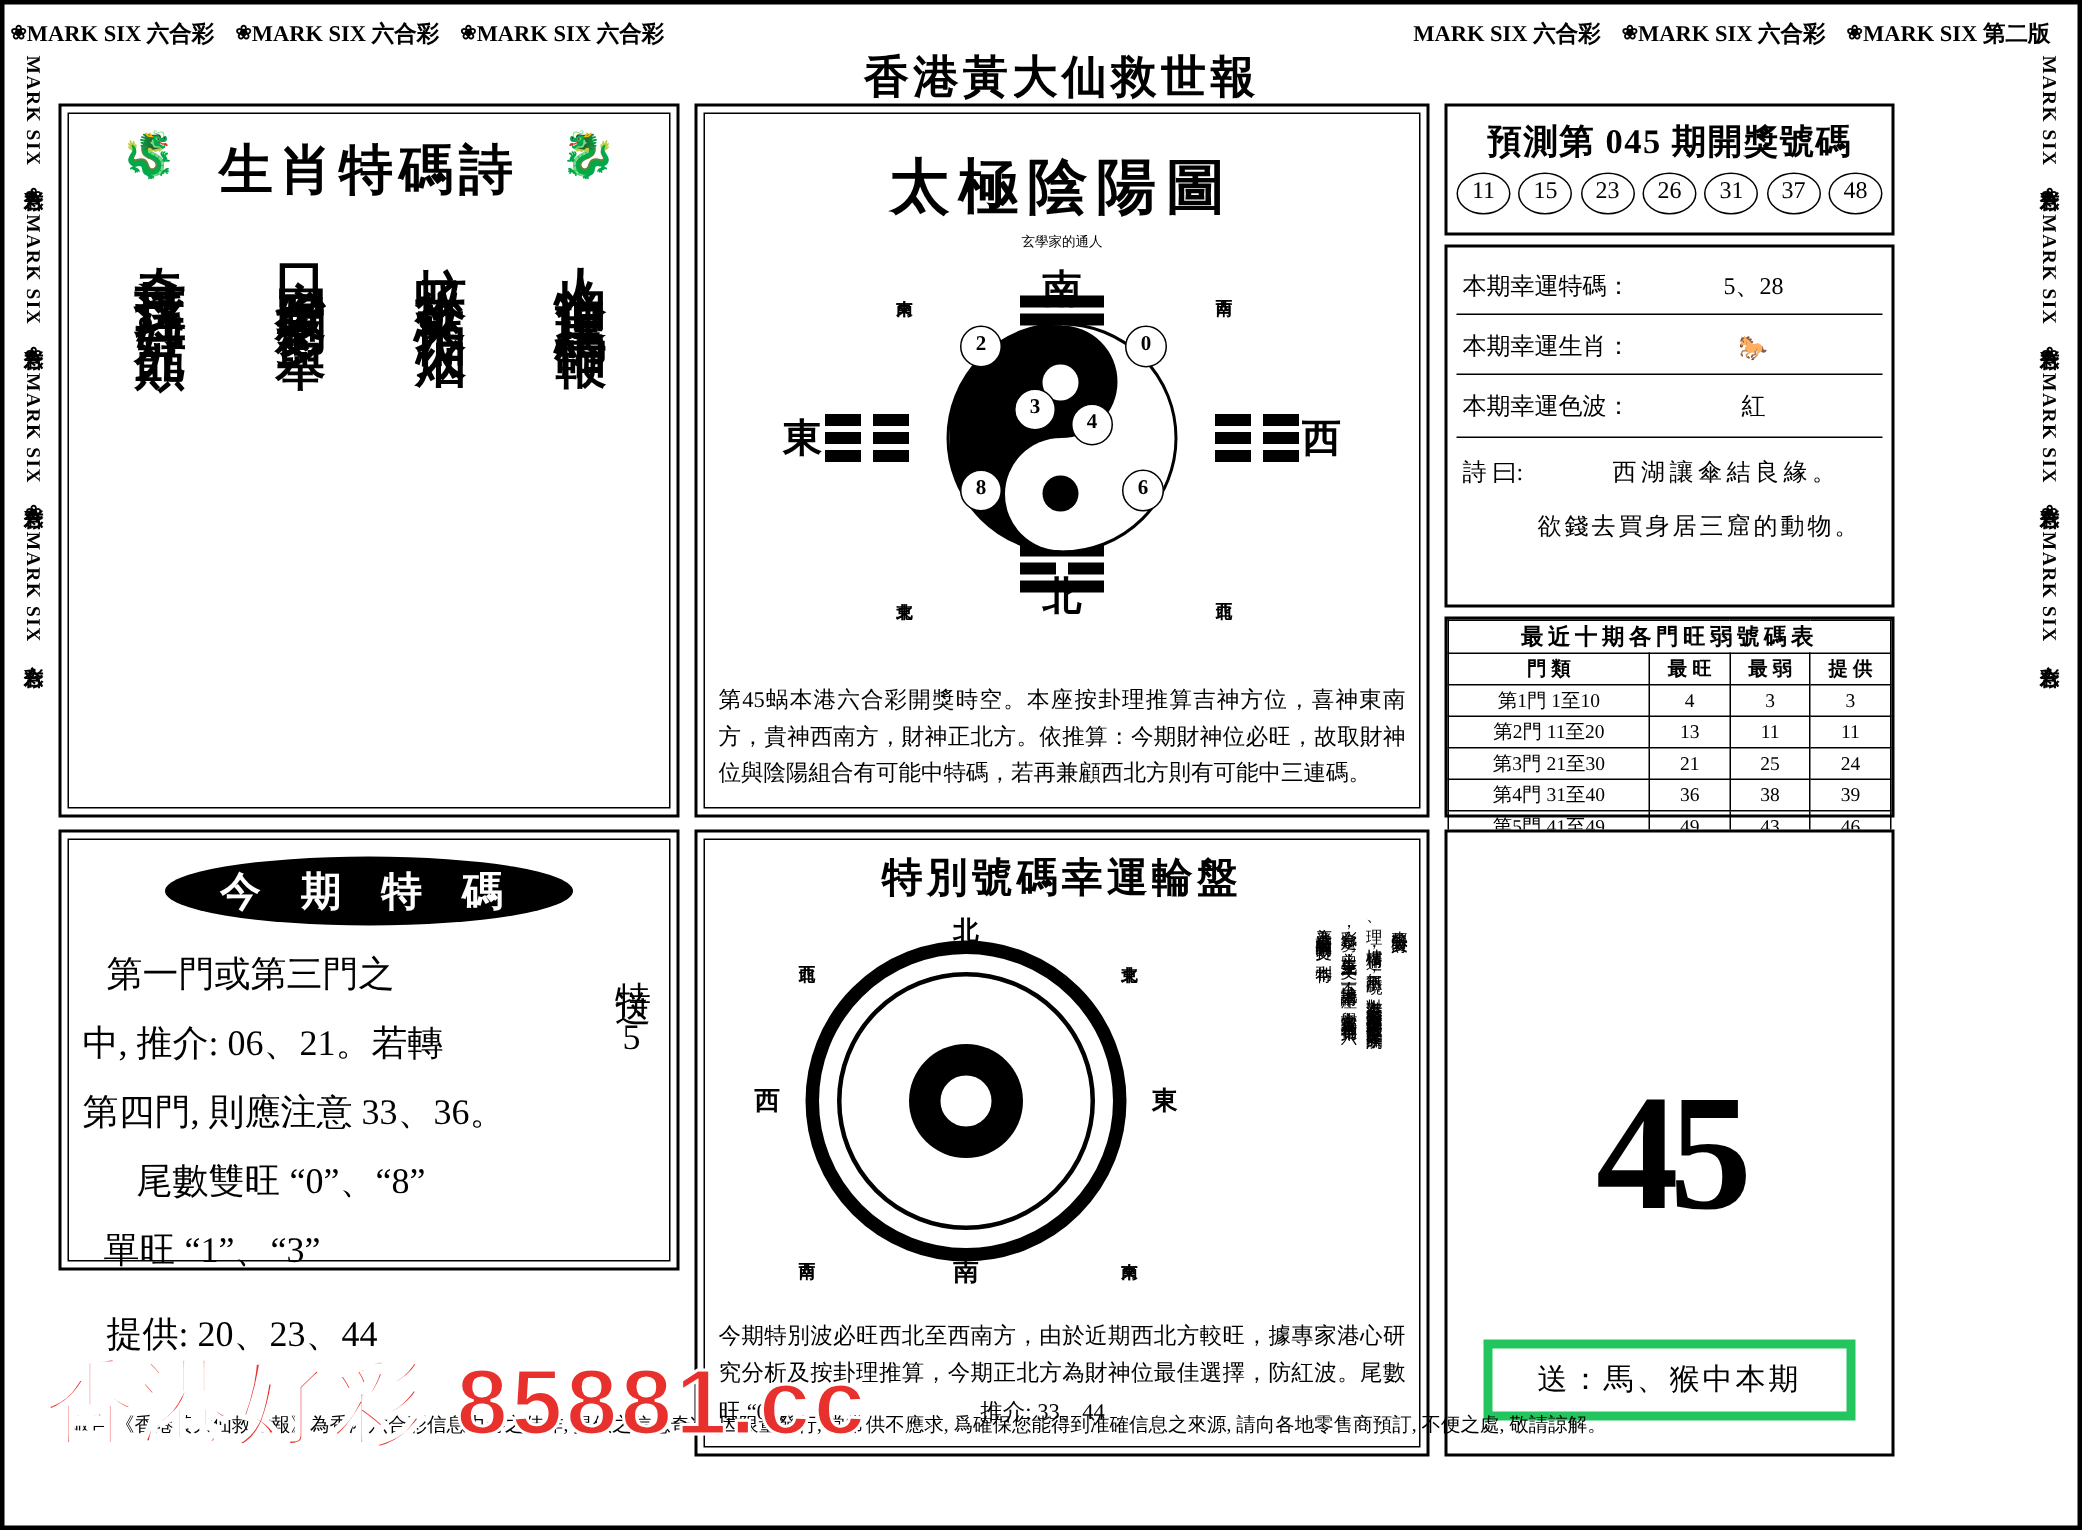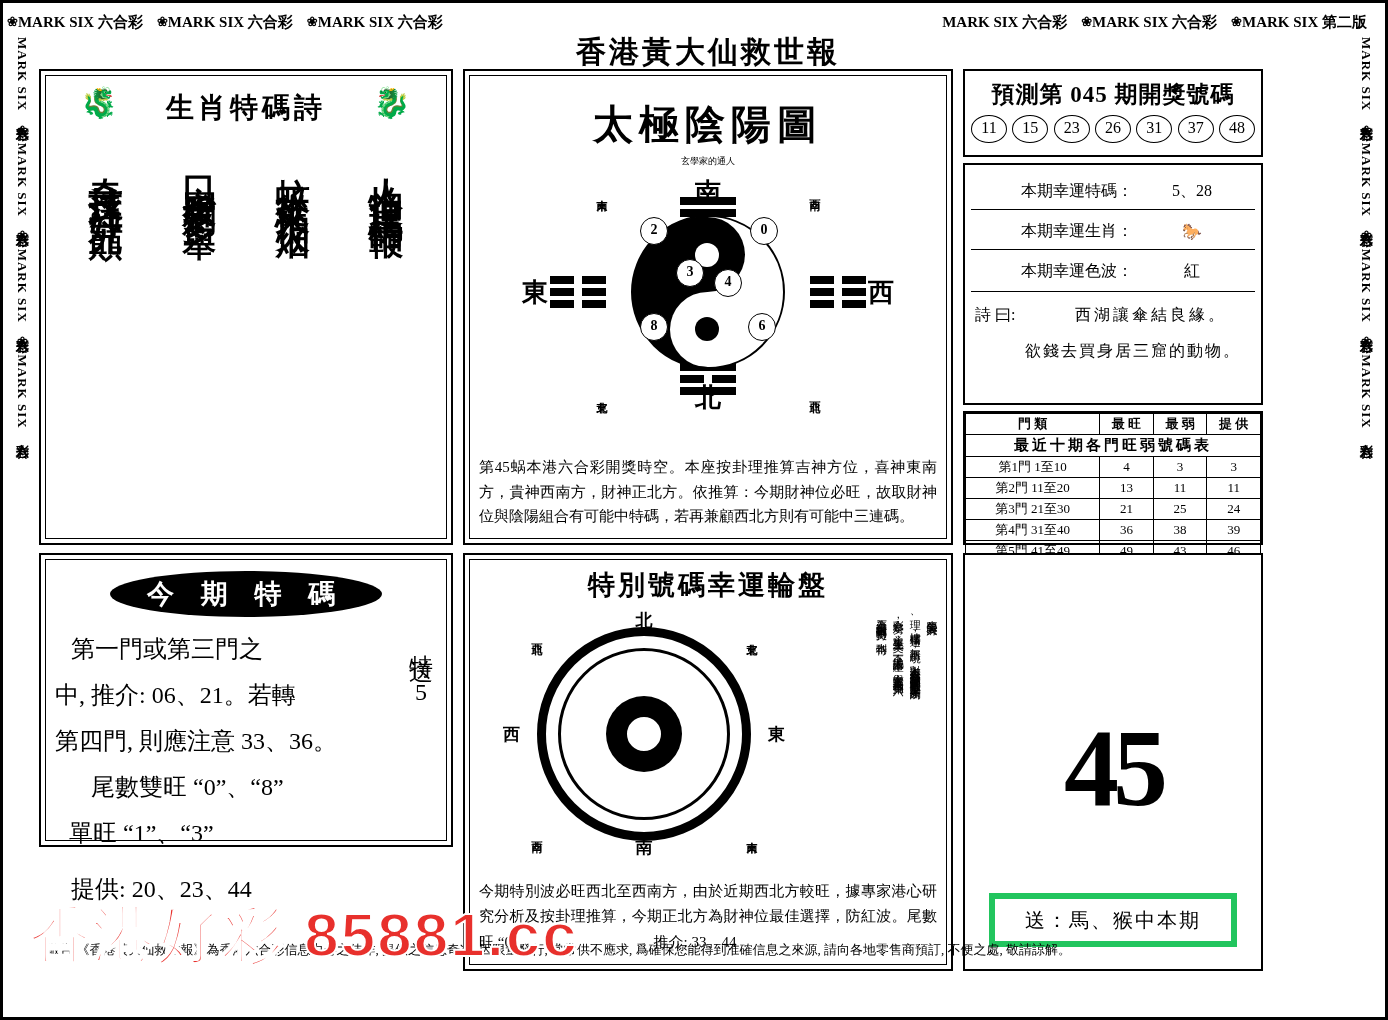--- a/index.html
+++ b/index.html
@@ -67,21 +67,21 @@
     background:#fff;
   }
   .inner-border{
     position:absolute;inset:4px;border:1px solid #000;pointer-events:none;
   }
 
   
   #panel-poem{left:0px;top:30px;width:414px;height:476px;}
   #poem-title{
     position:absolute;top:18px;left:0;right:0;text-align:center;
-    font-size:28px;font-weight:bold;letter-spacing:4px;
+    font-size:36px;font-weight:bold;letter-spacing:4px;
   }
   .dragon{
     position:absolute;top:14px;font-size:30px;color:#000;
   }
   #dragon-l{left:40px;transform:scaleX(-1);}
   #dragon-r{right:40px;}
   #poem-cols{
     position:absolute;top:80px;left:18px;right:18px;bottom:12px;
     display:flex;flex-direction:row-reverse;justify-content:space-around;
   }
@@ -163,21 +163,21 @@
   .ball{
     width:34px;height:26px;border:1.5px solid #000;border-radius:50%;
     font-size:16px;text-align:center;line-height:24px;background:#fff;
   }
 
   #panel-lucky{left:924px;top:124px;width:300px;height:242px;}
   .lucky-row{
     position:absolute;left:10px;right:10px;font-size:16px;
     display:flex;align-items:center;
   }
-  .lucky-row .lbl{white-space:nowrap;margin-left:46px;}
+  .lucky-row .lbl{white-space:nowrap;}
   .lucky-row .val{flex:1;text-align:center;}
   #lucky-r1{top:16px;}
   #lucky-r2{top:56px;}
   #lucky-r3{top:96px;}
   .hr-line{position:absolute;left:6px;right:6px;height:1px;background:#000;}
   #lucky-poem-label{position:absolute;left:10px;top:140px;font-size:16px;}
   #lucky-poem-1{position:absolute;left:110px;top:140px;font-size:16px;letter-spacing:3px;}
   #lucky-poem-2{position:absolute;left:60px;top:176px;font-size:16px;letter-spacing:2px;}
 
   
@@ -431,27 +431,27 @@
       <div class="hr-line" style="top:126px;"></div>
       <div id="lucky-poem-label">詩 曰:</div>
       <div id="lucky-poem-1">西湖讓傘結良緣。</div>
       <div id="lucky-poem-2">欲錢去買身居三窟的動物。</div>
     </div>
 
     <div class="panel" id="panel-table">
       <table class="t">
         <tbody>
             <tr>
+          <td colspan="4" id="tbl-caption">最近十期各門旺弱號碼表</td>
+        </tr>
+        <tr>
           <th>門 類</th>
           <th>最 旺</th>
           <th>最 弱</th>
           <th>提 供</th>
-        </tr>
-        <tr>
-          <td colspan="4" id="tbl-caption">最近十期各門旺弱號碼表</td>
         </tr>
         <tr>
           <td>第1門 1至10</td>
           <td>4</td>
           <td>3</td>
           <td>3</td>
         </tr>
         <tr>
           <td>第2門 11至20</td>
           <td>13</td>

